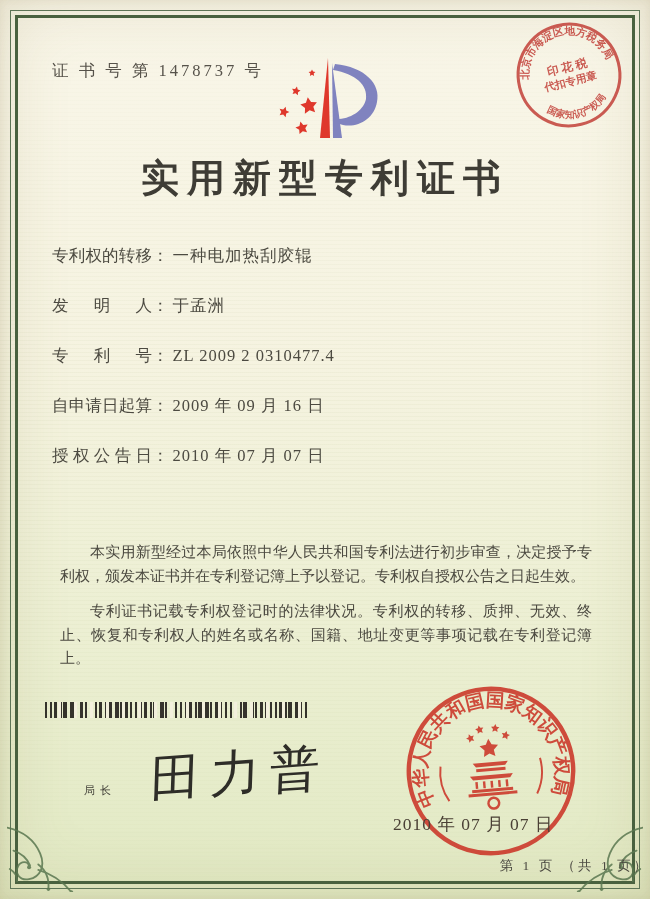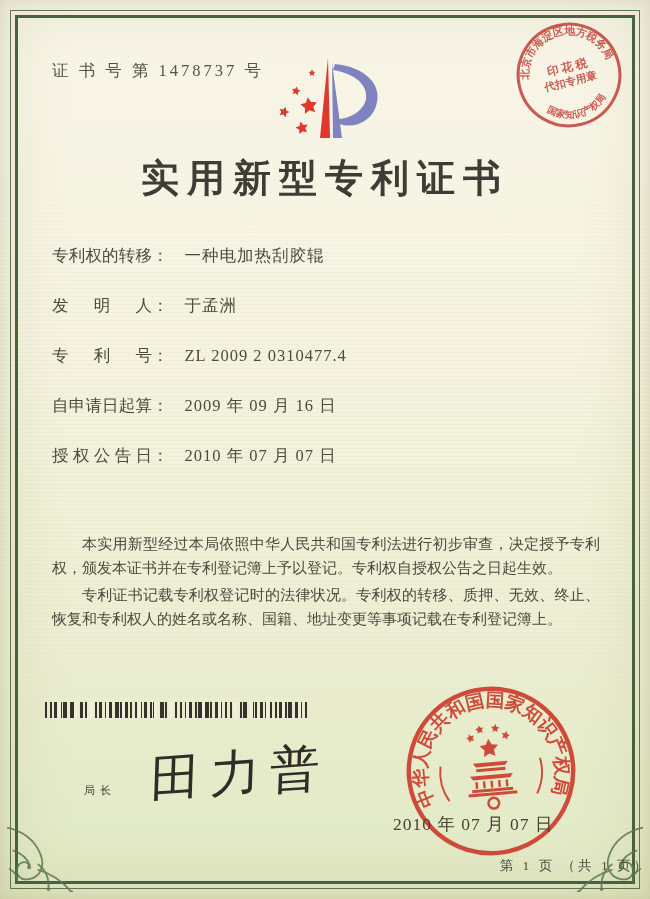--- a/index.html
+++ b/index.html
@@ -23,25 +23,25 @@
   .tax-stamp{position:absolute;right:20px;top:14px;width:122px;height:122px;opacity:.88;}
   .logo{position:absolute;left:262px;top:54px;width:136px;height:92px;}
 
   .title{position:absolute;left:0;top:153px;width:100%;text-align:center;
     font-size:38px;font-weight:700;letter-spacing:8px;color:#3e3c35;}
 
   .fields{position:absolute;left:52px;top:245px;width:560px;}
   .field-row{height:50px;font-size:16.5px;color:#4c4a41;white-space:nowrap;}
   .field-label{display:inline-block;width:100px;text-align:justify;text-align-last:justify;vertical-align:bottom;}
   .field-colon{display:inline-block;}
-  .field-value{display:inline-block;margin-left:16px;letter-spacing:1px;}
+  .field-value{display:inline-block;margin-left:4px;letter-spacing:1px;}
 
   .paragraphs{position:absolute;left:48px;top:529px;width:556px;font-size:15px;
     line-height:23.5px;color:#4b4940;text-align:justify;}
-  .paragraphs p{margin:4px;text-indent:2em;}
+  .paragraphs p{margin:12px;text-indent:2em;}
 
   .barcode{position:absolute;left:45px;top:702px;width:262px;height:16px;
     background-image:
       repeating-linear-gradient(90deg, rgba(0,0,0,0) 0 13px, #f2efdc 13px 16px),
       repeating-linear-gradient(90deg, #35332c 0 2px, rgba(0,0,0,0) 2px 5px),
       repeating-linear-gradient(90deg, #35332c 0 2px, rgba(0,0,0,0) 2px 9px);
   }
 
   .sig-title{position:absolute;left:84px;top:783px;font-size:11px;letter-spacing:5px;color:#3c3a33;}
   .sig-name{position:absolute;left:150px;top:740px;font-size:50px;color:#2e2d28;

